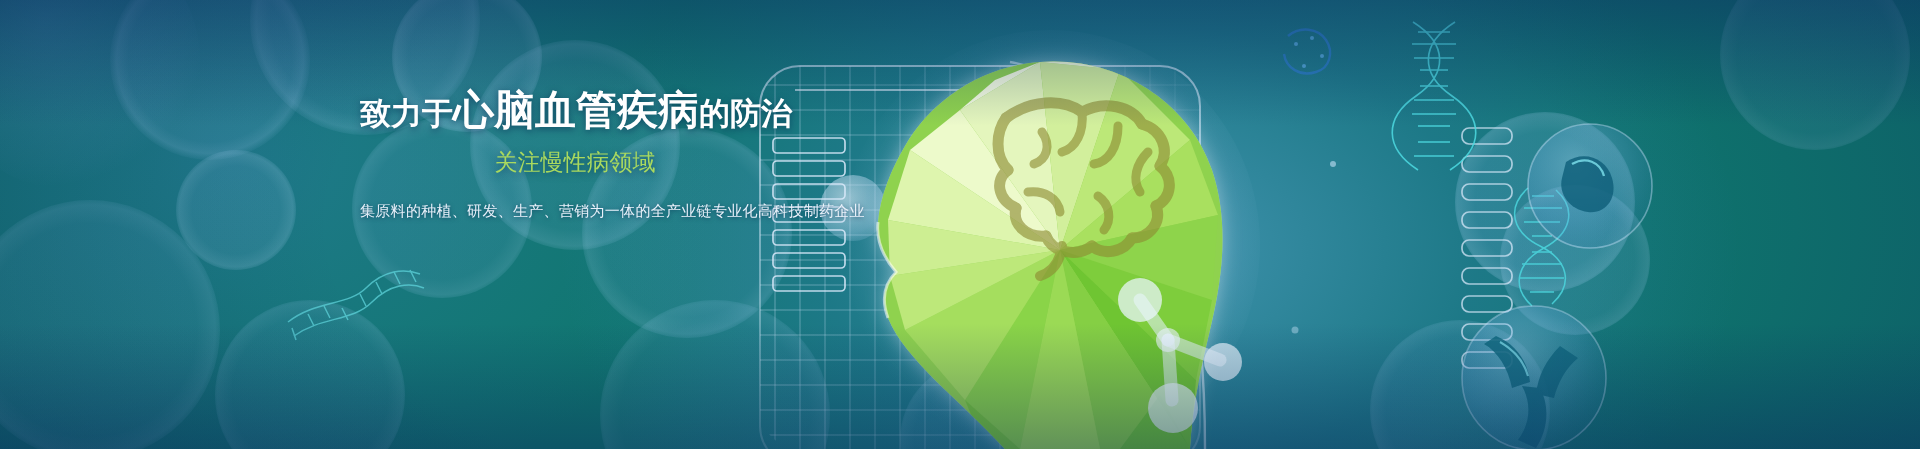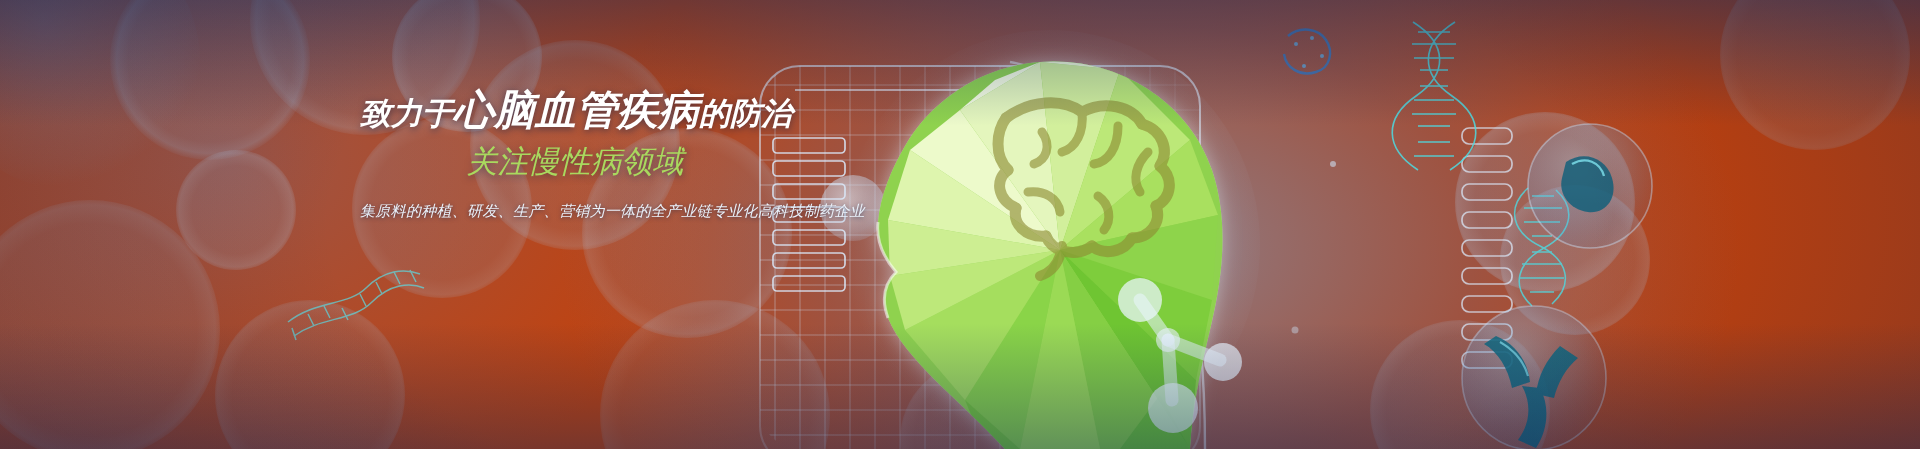--- a/index.html
+++ b/index.html
@@ -3,22 +3,21 @@
 <meta charset="utf-8">
 <title>Banner</title>
 <style>
   html,body{margin:0;padding:0;background:#0d2f63;}
   body{font-family:"Liberation Sans","DejaVu Sans",sans-serif;}
 
   #banner{
     position:relative;
     width:1920px;height:449px;
     overflow:hidden;
-    background:#c2410c;
-    font-style:italic;
+    background:#0f766e;
   }
 
   
   .bg-base{
     position:absolute;inset:0;
     background:
       radial-gradient(ellipse 900px 620px at 1180px 230px, #3f7ec4 0%, #2f67b2 32%, #235architecture 0%, transparent 70%),
       linear-gradient(115deg,#1b4a97 0%, #23589f 35%, #2b66ae 60%, #1f4f9c 100%);
   }
   .bg-glow-right{
@@ -58,21 +57,21 @@
     line-height:44px;
     letter-spacing:0px;
     white-space:nowrap;
     text-shadow:0 2px 7px rgba(6,30,72,.55);
   }
   .headline .hl-small{font-size:31px;}
   .headline .hl-big{font-size:41px;}
   .subline{
     margin-top:8px;
     color:#a9d95e;
-    font-size:31px;
+    font-size:23px;
     line-height:36px;
     white-space:nowrap;
     text-shadow:0 2px 7px rgba(6,30,72,.5);
   }
   .tagline{
     margin-top:22px;
     color:#eaf2fb;
     font-size:15px;
     line-height:18px;
     letter-spacing:.3px;

